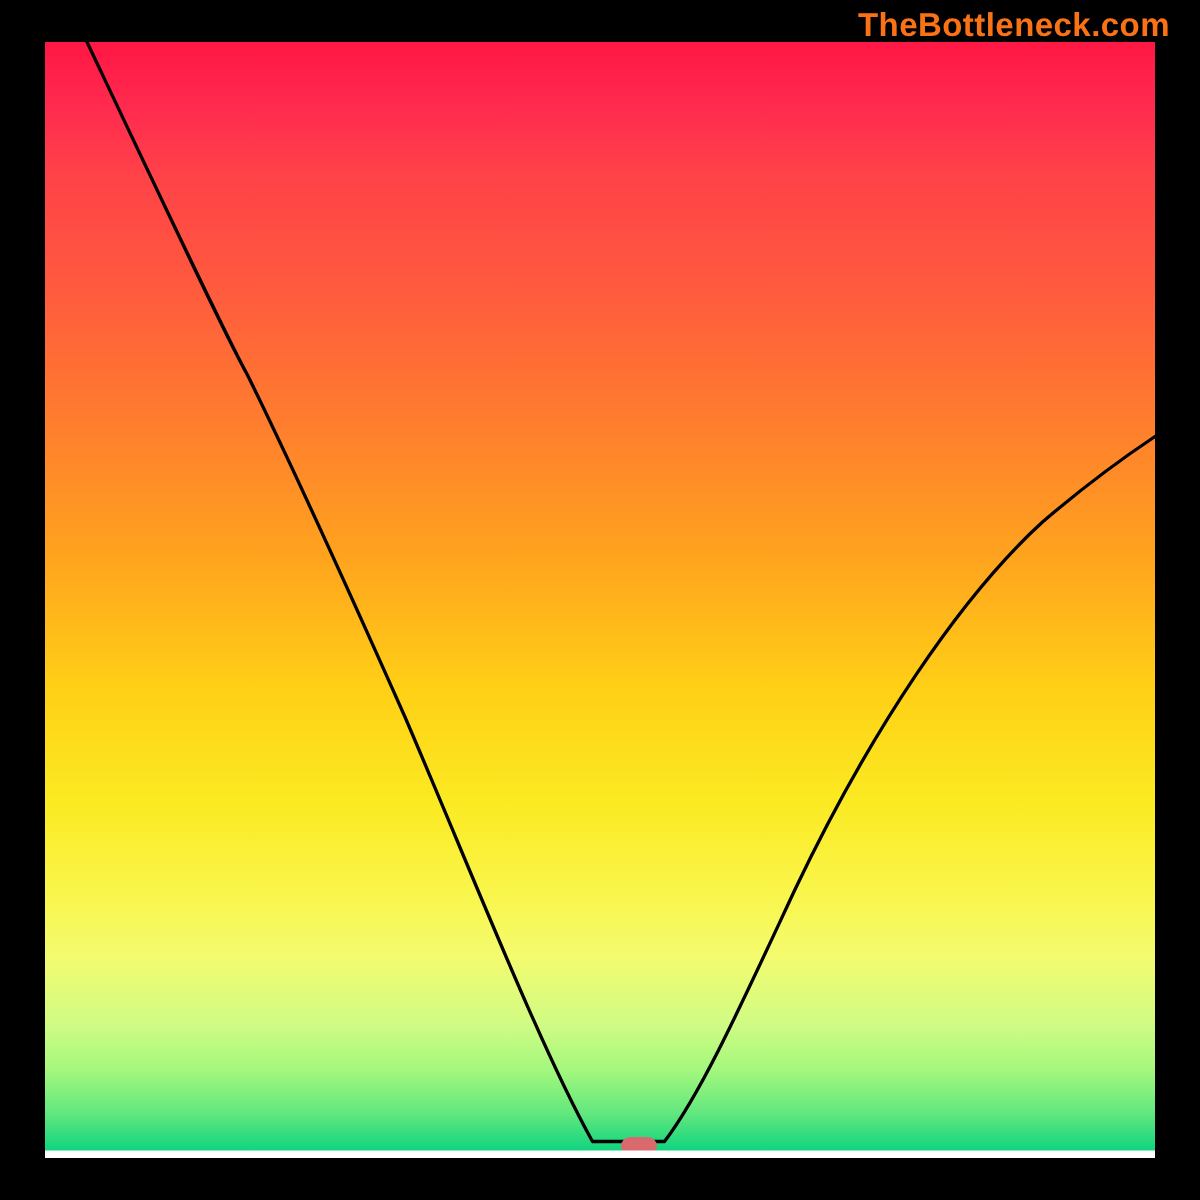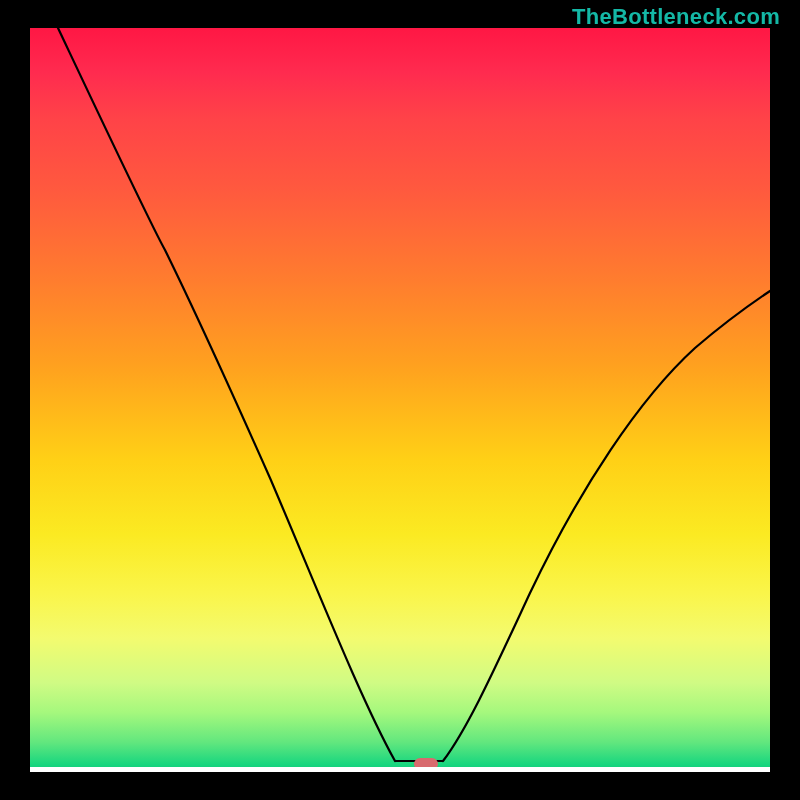--- a/index.html
+++ b/index.html
@@ -49,21 +49,21 @@
     left: 30px;
     bottom: 28px;
     width: 740px;
     height: 5px;
     background: #ffffff;
   }
   .watermark {
     position: absolute;
     top: 4px;
     right: 20px;
-    color: #14b8a6;
+    color: #f97316;
     font-size: 22px;
     font-weight: 600;
     letter-spacing: 0.3px;
     font-family: Arial, sans-serif;
   }
   svg.curve-layer {
     position: absolute;
     left: 30px;
     top: 28px;
     width: 740px;

